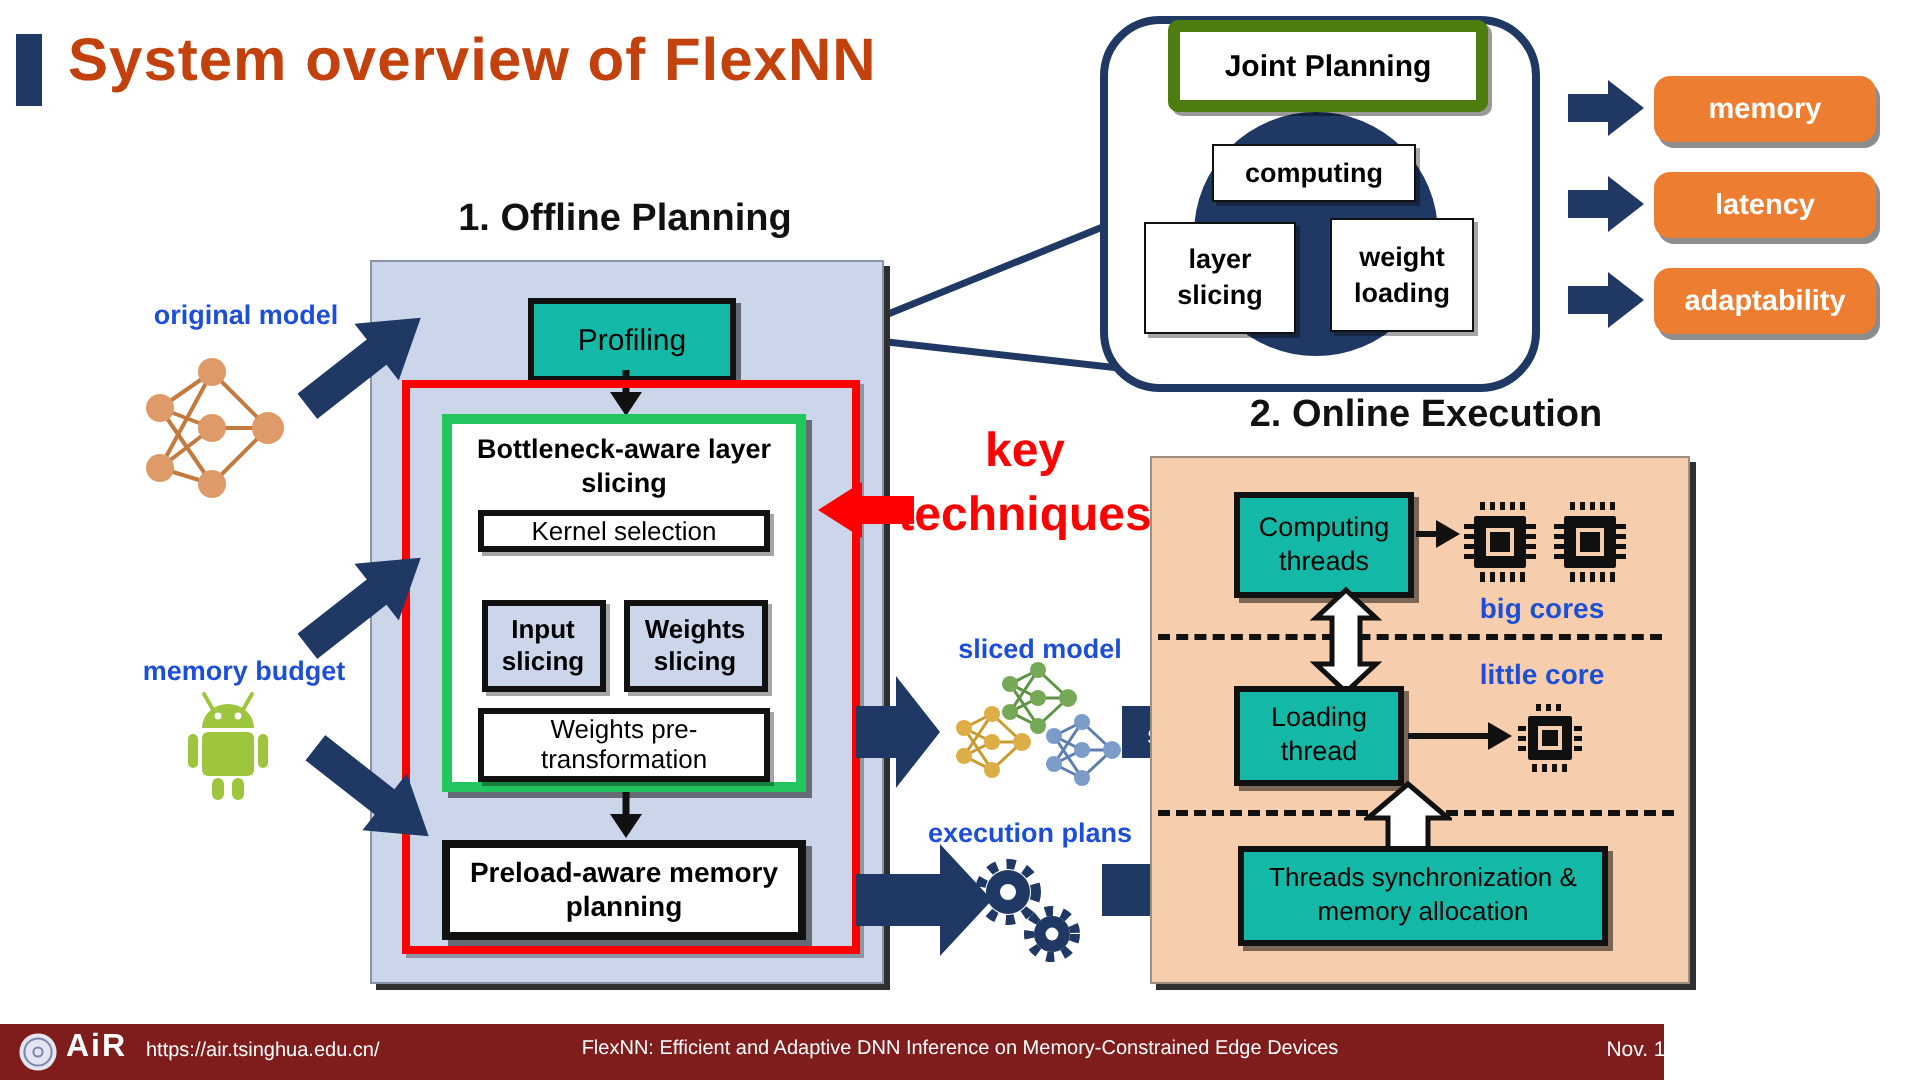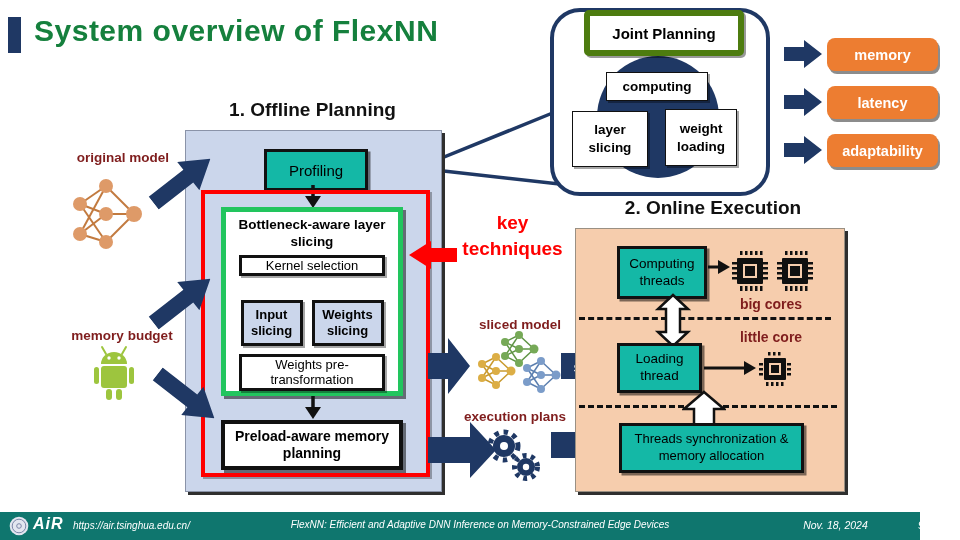--- a/index.html
+++ b/index.html
@@ -3,22 +3,22 @@
 <meta charset="utf-8">
 <style>
   html,body{margin:0;padding:0;}
   body{width:960px;height:540px;position:relative;background:#fff;
        font-family:"Liberation Sans",sans-serif;overflow:hidden;}
   .abs{position:absolute;}
   .ctr{display:flex;align-items:center;justify-content:center;text-align:center;}
   .box{background:#14b8a6;border:3px solid #111;box-shadow:2.5px 2.5px 0 rgba(0,0,0,.5);}
   .bold{font-weight:bold;}
   svg{display:block;}
-  .navy{color:#15803d;}
-  .lbl{font-weight:bold;font-size:13.5px;color:#7f1d1d;text-align:center;}
+  .navy{color:#c2410c;}
+  .lbl{font-weight:bold;font-size:13.5px;color:#1d4ed8;text-align:center;}
   .dash{border-top:3.5px dashed #111;height:0;}
 </style>
 </head>
 <body>
 
 <div class="abs" style="left:8px;top:17px;width:13px;height:36px;background:#1F3864;"></div>
 <div class="abs bold navy" style="left:34px;top:14px;font-size:30px;letter-spacing:.5px;">System overview of FlexNN</div>
 
 <svg class="abs" style="left:405px;top:100px;" width="190" height="95" viewBox="0 0 190 95">
   <polygon points="150,12 12,68 172,86" fill="#fff" stroke="#1F3864" stroke-width="3.5"></polygon>
@@ -112,21 +112,21 @@
   <circle cx="21" cy="14" r="1.7" fill="#fff"></circle>
     <circle cx="31" cy="14" r="1.7" fill="#fff"></circle>
 </svg>
 <svg class="abs" style="left:150px;top:378px;transform:rotate(38deg);" width="72" height="36">
   <polygon points="0,10 44,10 44,0 72,18 44,36 44,26 0,26" fill="#1F3864"></polygon>
   </svg>
 
 <svg class="abs" style="left:409px;top:241px;" width="48" height="28">
   <polygon points="48,7 22,7 22,0 0,14 22,28 22,21 48,21" fill="#FF0000"></polygon>
   </svg>
-<div class="abs ctr bold" style="left:450px;top:210px;width:125px;color:#FF0000;font-size:19px;line-height:1.35;">key techniques</div>
+<div class="abs ctr bold" style="left:450px;top:210px;width:125px;color:#FF0000;font-size:24px;line-height:1.35;">key techniques</div>
 
 <svg class="abs" style="left:428px;top:338px;" width="42" height="56">
   <polygon points="0,15 20,15 20,0 42,28 20,56 20,41 0,41" fill="#1F3864"></polygon>
   </svg>
 <div class="abs lbl" style="left:455px;top:317px;width:130px;">sliced model</div>
 <svg class="abs" style="left:476px;top:330px;" width="90" height="66" viewBox="0 0 90 66">
   <g transform="translate(0,22)" stroke="#C99A2E" stroke-width="1.5">
     <line x1="6" y1="12" x2="20" y2="5"></line>
       <line x1="6" y1="12" x2="20" y2="19"></line>
       <line x1="6" y1="12" x2="20" y2="33"></line>
@@ -295,21 +295,21 @@
     <rect x="7" y="7" width="22" height="22" rx="1"></rect>
   </g>
   <rect x="13" y="13" width="10" height="10" fill="none" stroke="#F6CDAD" stroke-width="2"></rect>
 </svg>
 <div class="abs dash" style="left:579px;top:405px;width:258px;"></div>
 <svg class="abs" style="left:682px;top:390px;" width="44" height="37">
   <polygon points="22,2 42,19 32,19 32,35 12,35 12,19 2,19" fill="#fff" stroke="#111" stroke-width="2.5"></polygon>
   </svg>
 <div class="abs ctr box" style="left:619px;top:423px;width:185px;height:50px;font-size:13px;line-height:1.3;box-sizing:border-box;padding:0 4px;">Threads synchronization &amp; memory allocation</div>
 
-<div class="abs" style="left:0;top:512px;width:920px;height:28px;background:#0f766e;color:#fff;font-style:italic;">
+<div class="abs" style="left:0;top:512px;width:832px;height:28px;background:#7f1d1d;color:#fff;">
   <svg class="abs" style="left:9px;top:4px;" width="20" height="20" viewBox="0 0 20 20">
     <circle cx="10" cy="10" r="9.3" fill="#E3E6F0"></circle>
     <circle cx="10" cy="10" r="6.8" fill="none" stroke="#7C86A8" stroke-width="1"></circle>
     <circle cx="10" cy="10" r="2.3" fill="none" stroke="#7C86A8" stroke-width="1"></circle>
   </svg>
   <div class="abs bold" style="left:33px;top:3px;font-size:16px;letter-spacing:1px;">AiR</div>
   <div class="abs" style="left:73px;top:8px;font-size:10px;">https://air.tsinghua.edu.cn/</div>
   <div class="abs ctr" style="left:255px;top:7px;width:450px;font-size:10px;">FlexNN: Efficient and Adaptive DNN Inference on Memory-Constrained Edge Devices</div>
   <div class="abs ctr" style="left:788px;top:7px;width:95px;font-size:10.5px;">Nov. 18, 2024</div>
   <div class="abs ctr" style="left:912px;top:7px;width:18px;font-size:10.5px;">9</div>

